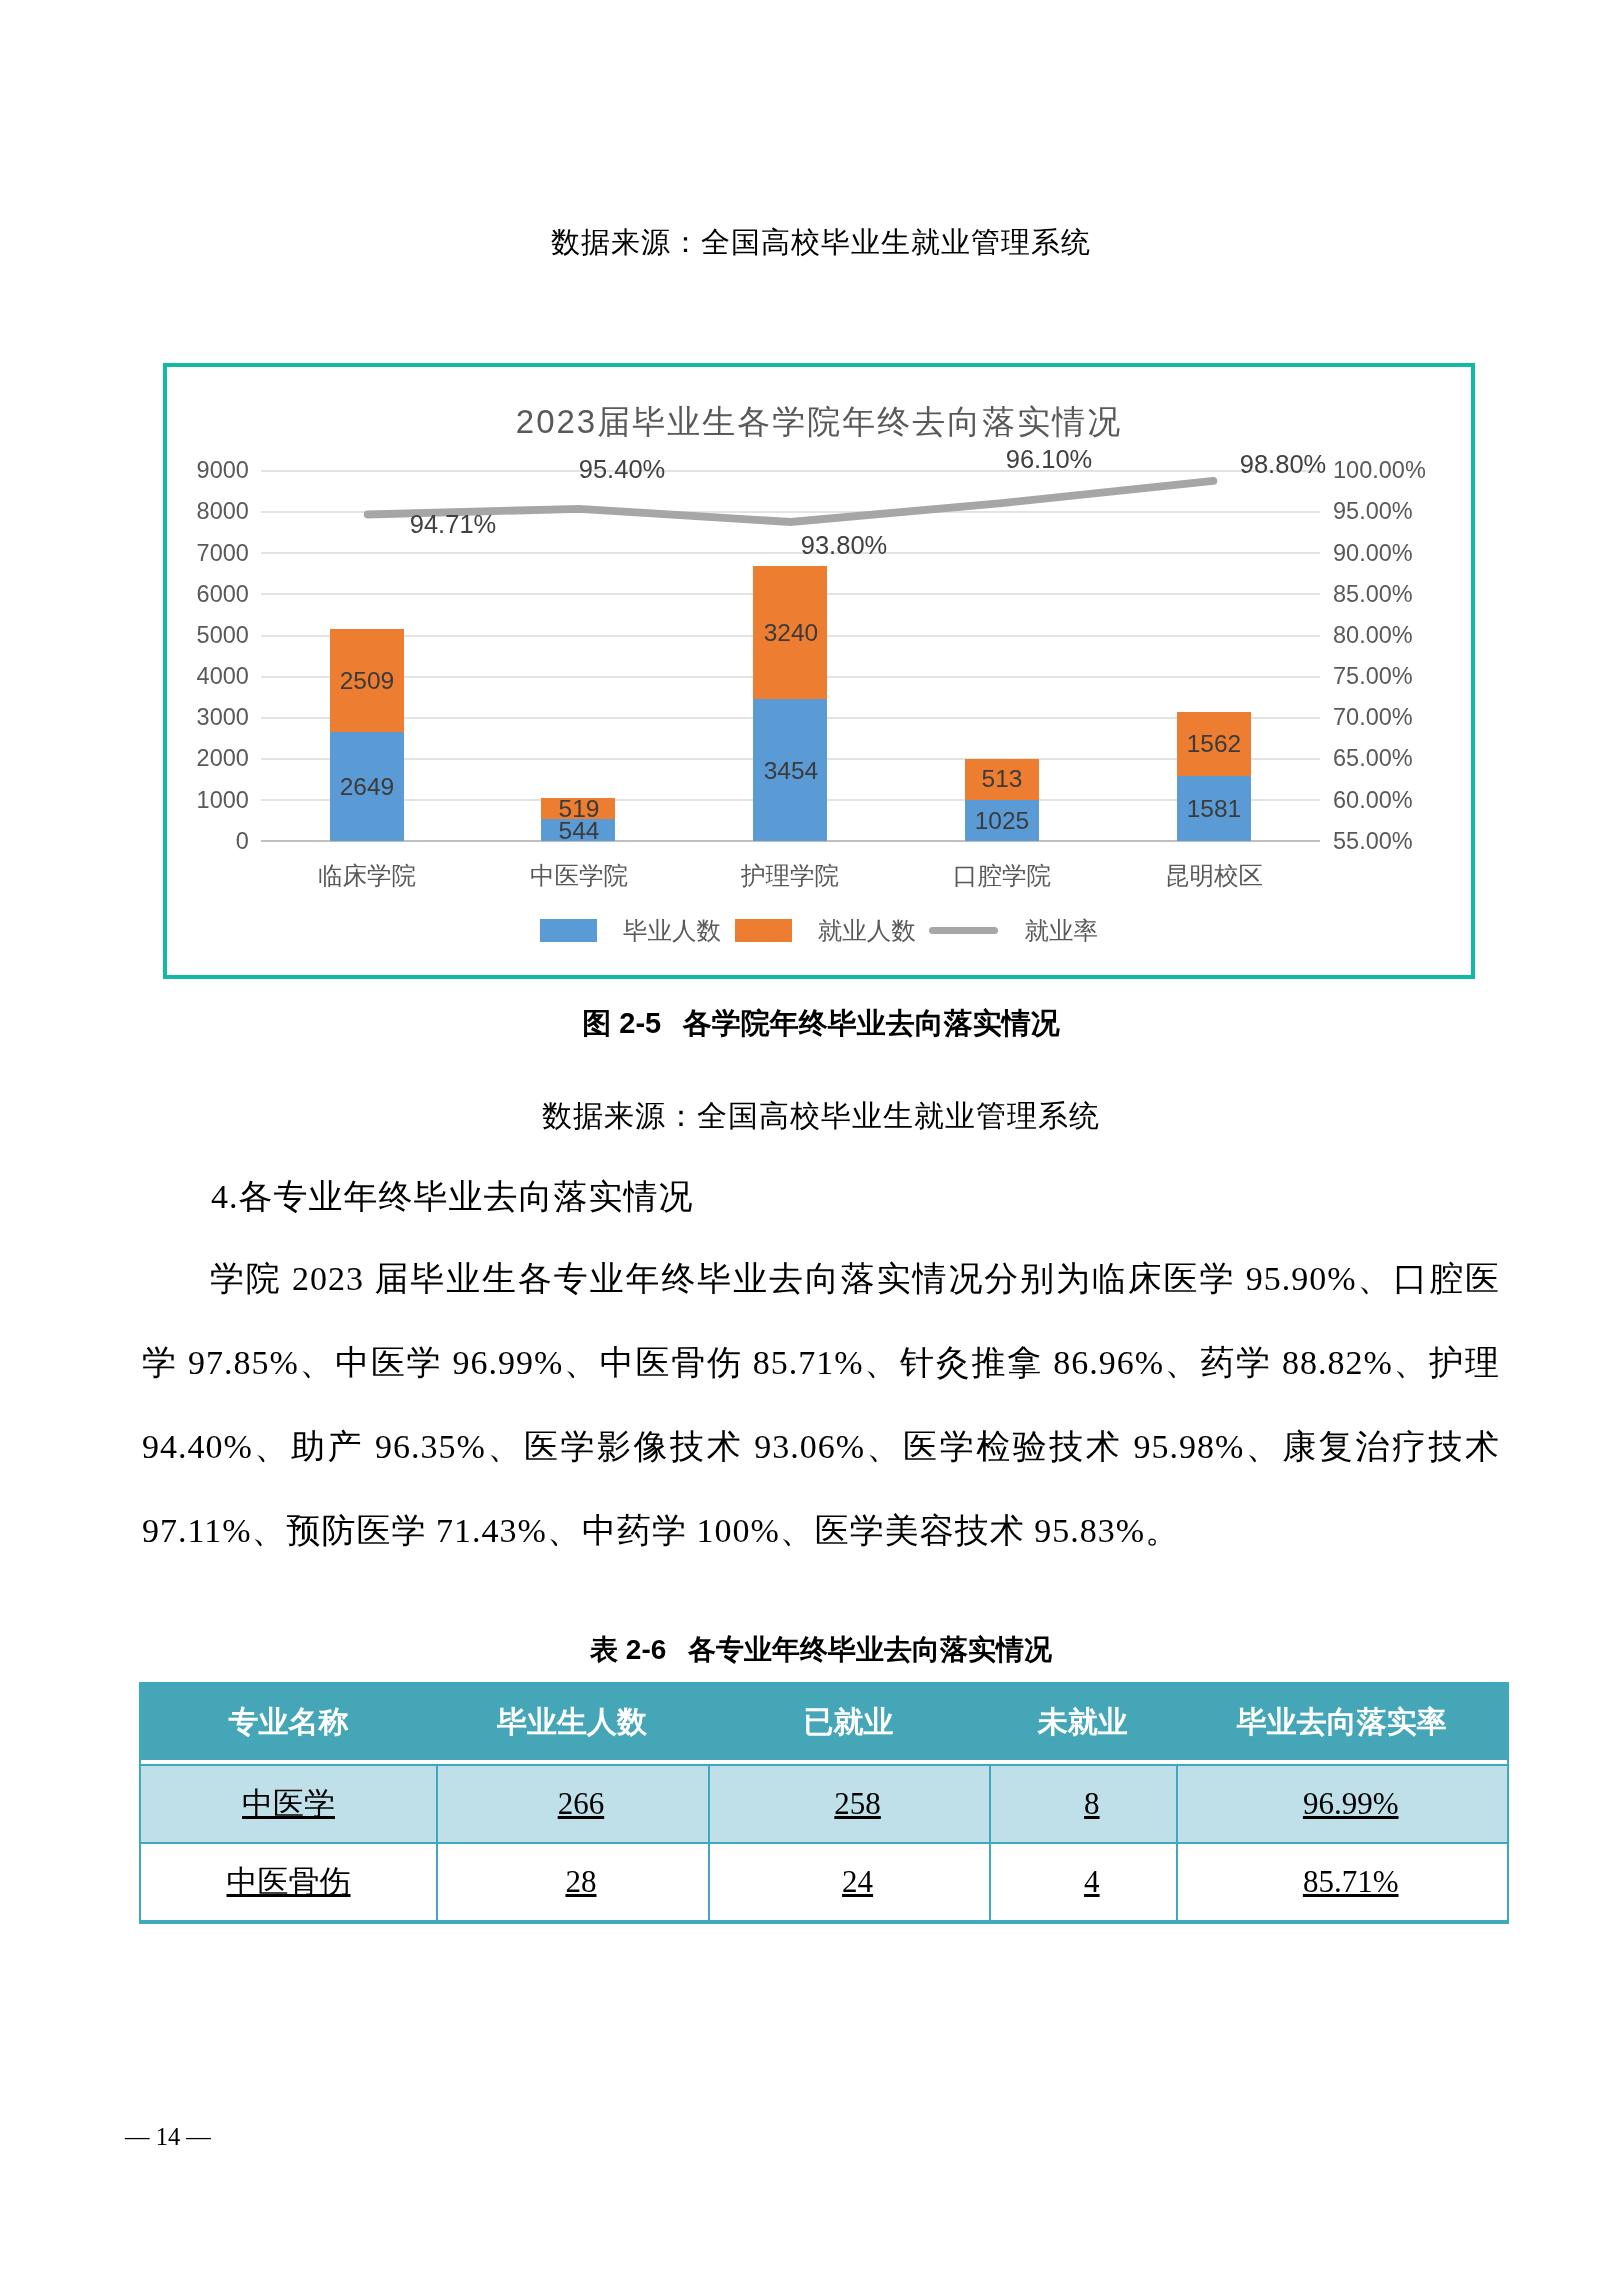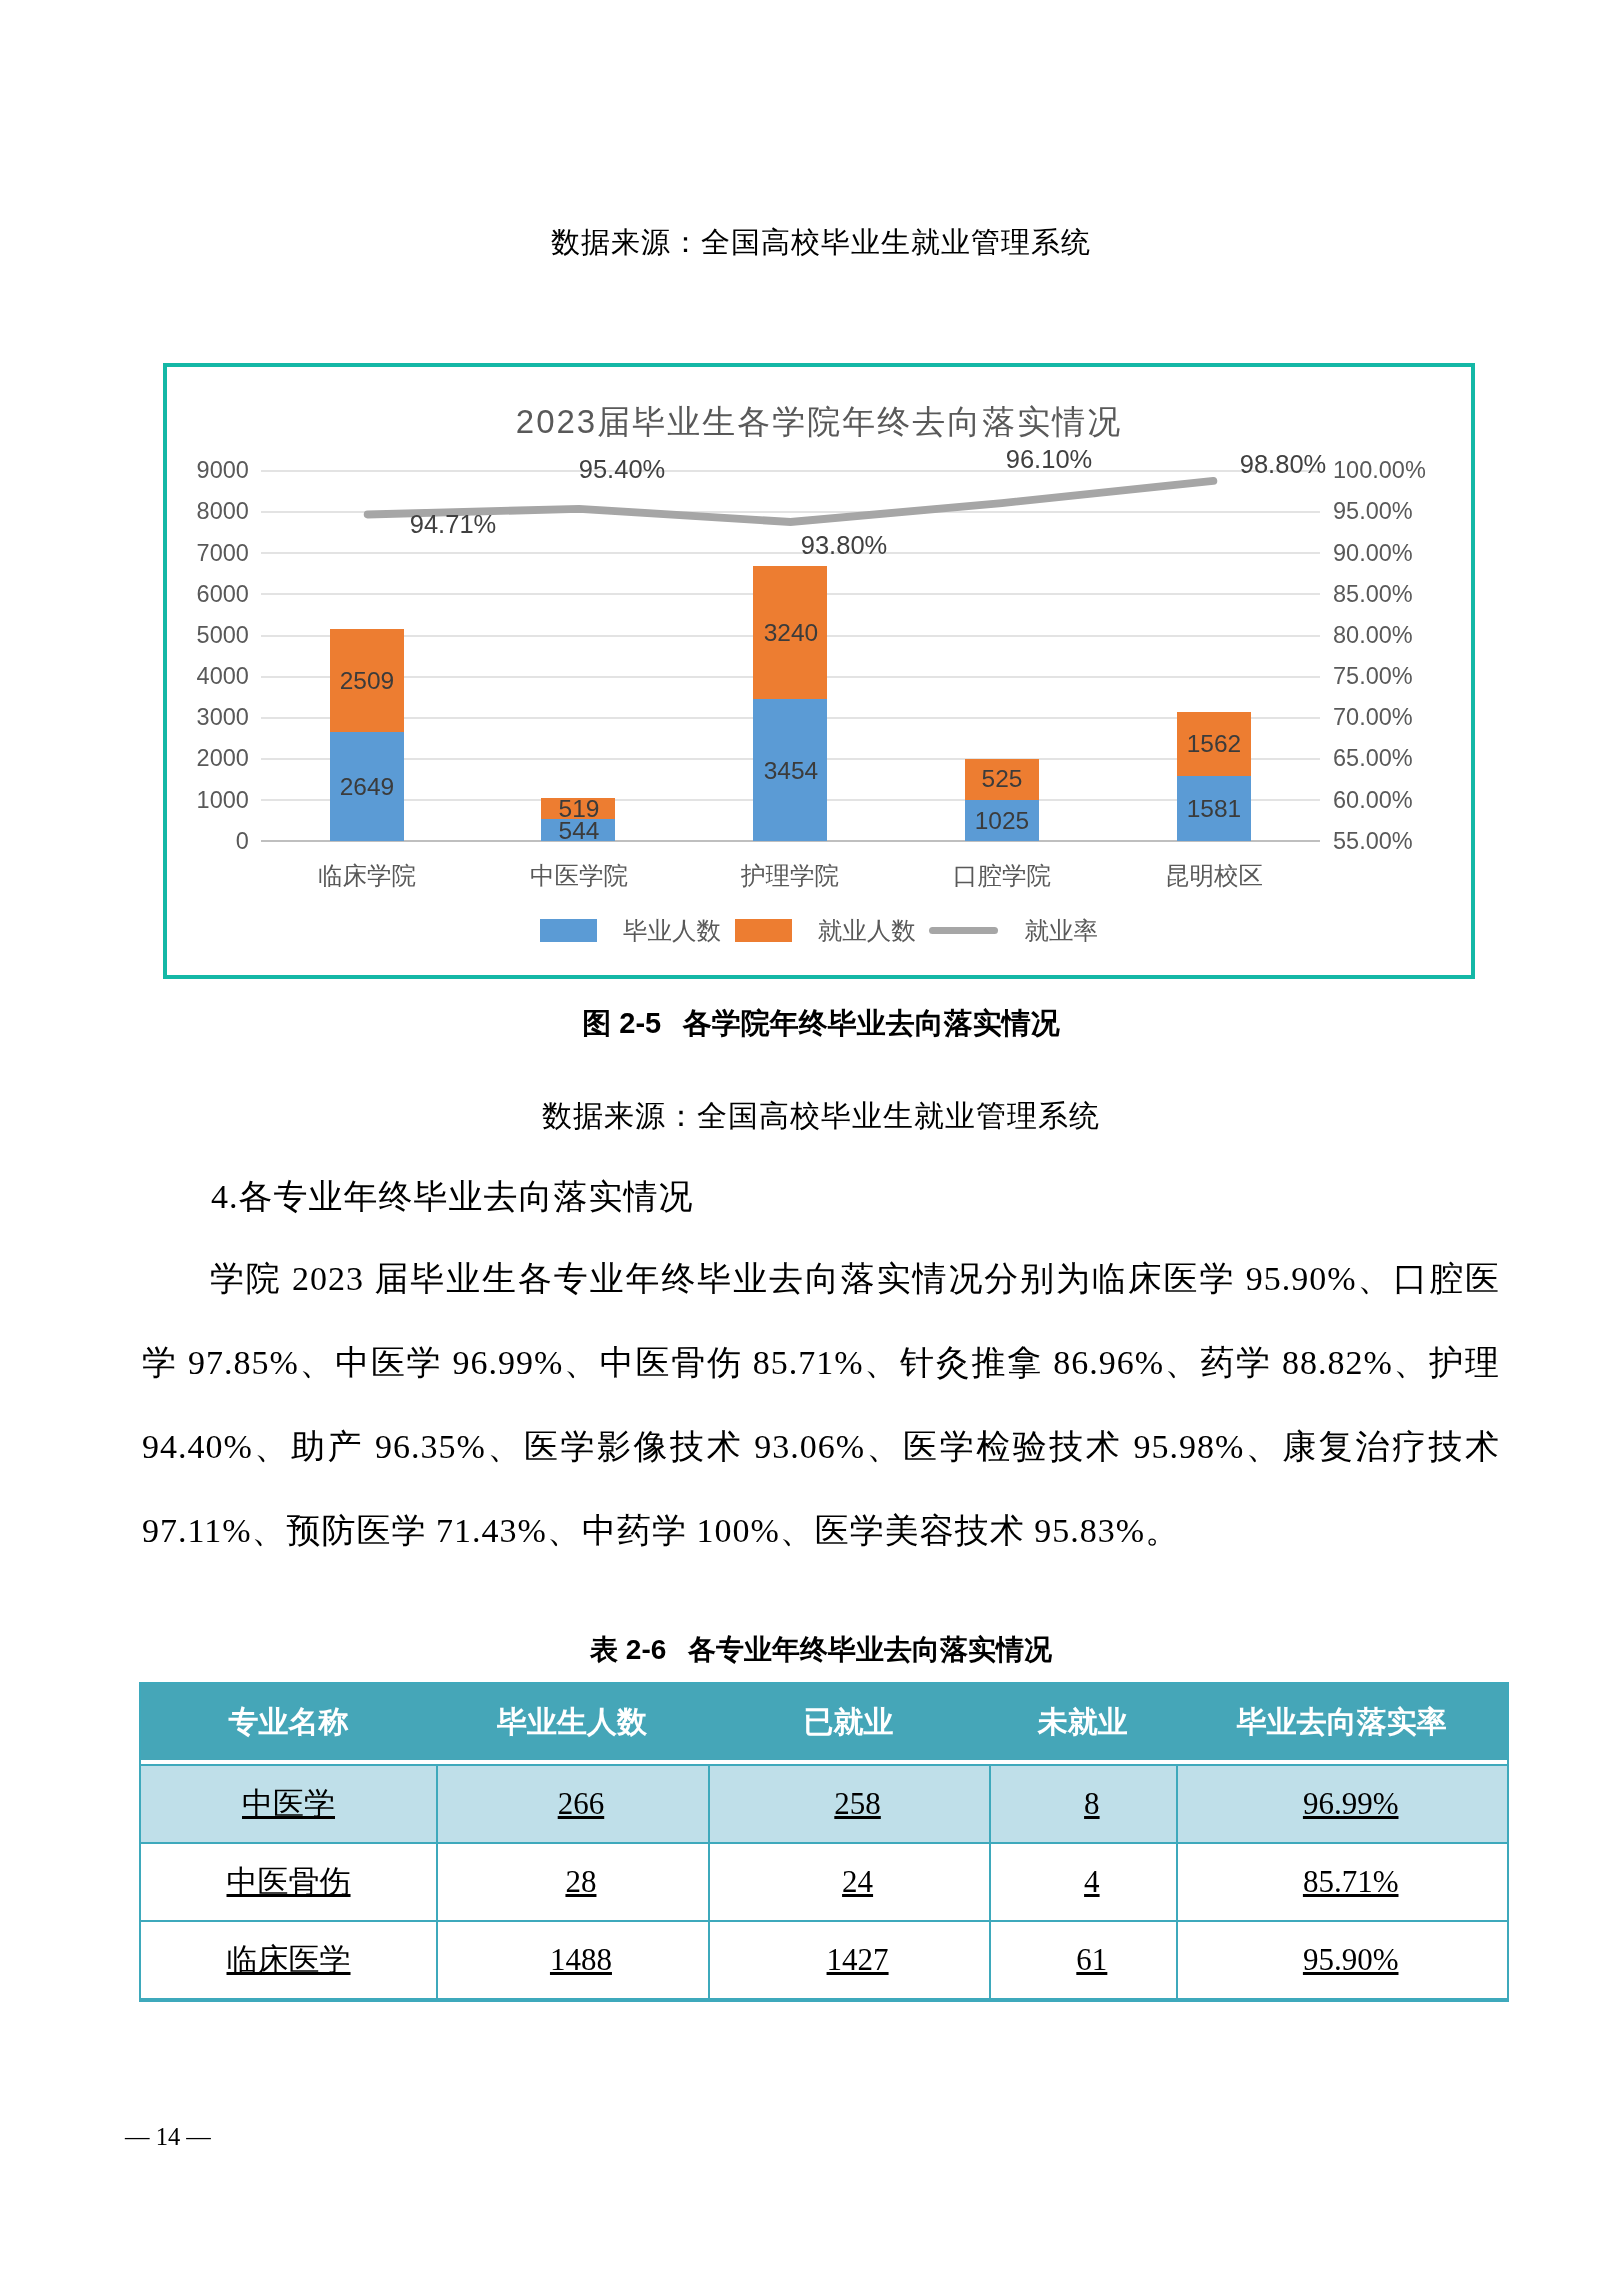--- a/index.html
+++ b/index.html
@@ -168,21 +168,21 @@
     <div class="bar-label" style="left: 353px; top: 426px; width: 118px;">519</div>
     <div class="x-label" style="left: 319px; top: 492px; width: 186px;">中医学院</div>
     <div class="bar-seg" style="left: 586px; top: 332px; width: 74px; height: 142px; background: rgb(91, 155, 213);"></div>
     <div class="bar-seg" style="left: 586px; top: 199px; width: 74px; height: 133px; background: rgb(237, 125, 49);"></div>
     <div class="bar-label" style="left: 565px; top: 388px; width: 118px;">3454</div>
     <div class="bar-label" style="left: 565px; top: 250px; width: 118px;">3240</div>
     <div class="x-label" style="left: 530px; top: 492px; width: 186px;">护理学院</div>
     <div class="bar-seg" style="left: 798px; top: 432px; width: 74px; height: 42px; background: rgb(91, 155, 213);"></div>
     <div class="bar-seg" style="left: 798px; top: 392px; width: 74px; height: 41px; background: rgb(237, 125, 49);"></div>
     <div class="bar-label" style="left: 776px; top: 438px; width: 118px;">1025</div>
-    <div class="bar-label" style="left: 776px; top: 396px; width: 118px;">525</div>
+    <div class="bar-label" style="left: 776px; top: 396px; width: 118px;">513</div>
     <div class="x-label" style="left: 742px; top: 492px; width: 186px;">口腔学院</div>
     <div class="bar-seg" style="left: 1010px; top: 409px; width: 74px; height: 65px; background: rgb(91, 155, 213);"></div>
     <div class="bar-seg" style="left: 1010px; top: 345px; width: 74px; height: 64px; background: rgb(237, 125, 49);"></div>
     <div class="bar-label" style="left: 988px; top: 426px; width: 118px;">1581</div>
     <div class="bar-label" style="left: 988px; top: 361px; width: 118px;">1562</div>
     <div class="x-label" style="left: 954px; top: 492px; width: 186px;">昆明校区</div>
     <svg width="1059" height="370" style="position: absolute; left: 94px; top: 104px; overflow: visible;" viewBox="0 0 1080 378">
       <polyline points="108,44.43600000000007 324,38.63999999999996 540,52.08000000000004 756,32.76000000000004 972,10.080000000000023" fill="none" stroke="#A6A6A6" stroke-width="8" stroke-linecap="round"></polyline>
     </svg>
     <div class="line-label" style="left: 225px; top: 143px; width: 122px;">94.71%</div>
@@ -231,24 +231,17 @@
         <td>8</td>
         <td>96.99%</td>
       </tr>
       <tr>
         <td>中医骨伤</td>
         <td>28</td>
         <td>24</td>
         <td>4</td>
         <td>85.71%</td>
       </tr>
-      <tr>
-        <td>临床医学</td>
-        <td>1488</td>
-        <td>1427</td>
-        <td>61</td>
-        <td>95.90%</td>
-      </tr>
     </tbody>
 </table>
 
 <div id="page-num">— 14 —</div>
 
 
 </body></html>

